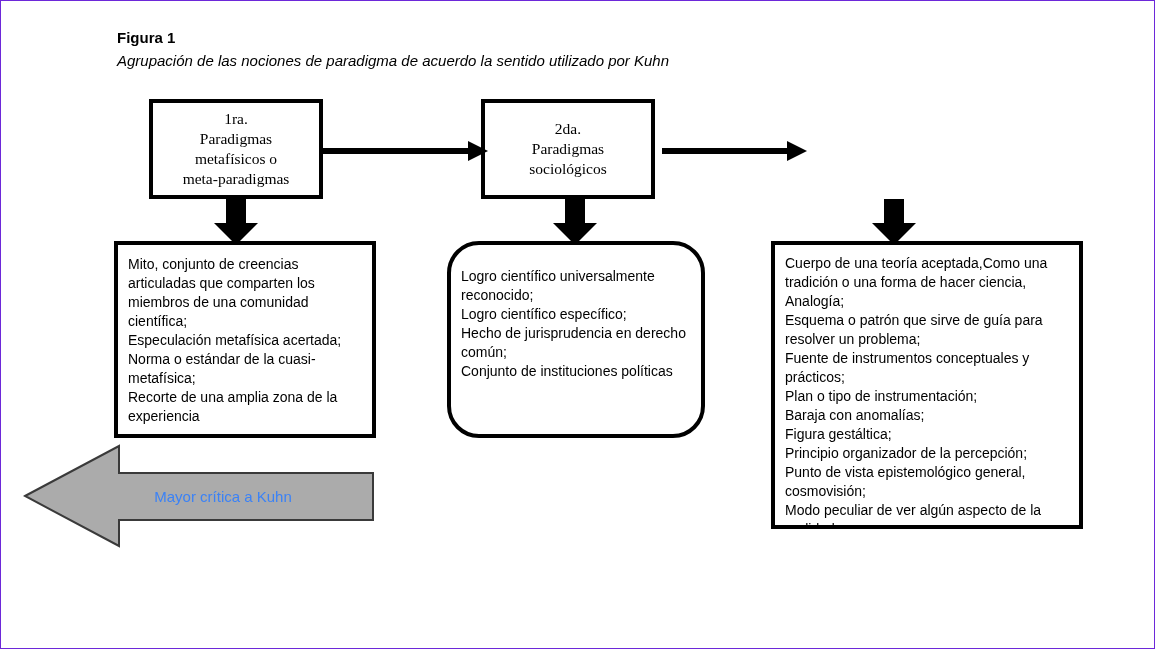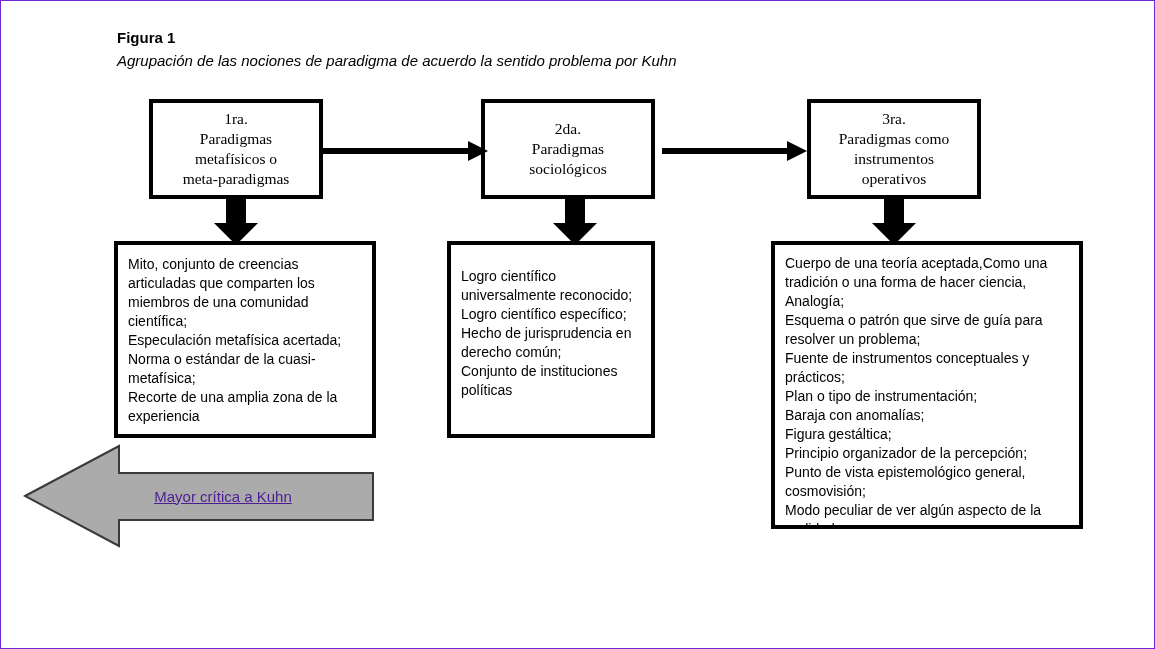--- a/index.html
+++ b/index.html
@@ -55,21 +55,21 @@
     position: absolute;
     border: 4px solid #000;
     background: #fff;
     font-size: 14px;
     line-height: 1.36;
     padding: 8px 10px;
     white-space: pre-line;
     overflow: hidden;
   }
   #content-box-1 { left: 113px; top: 240px; width: 262px; height: 197px; padding-top: 10px; }
-  #content-box-2 { left: 446px; top: 240px; width: 208px; height: 197px; padding-top: 22px; }
+  #content-box-2 { left: 446px; top: 240px; width: 258px; height: 197px; padding-top: 22px; border-radius: 32px; }
   #content-box-3 { left: 737px; top: 240px; width: 312px; height: 288px; padding-top: 9px; margin-left: 33px; }
 
   
   .h-arrow {
     position: absolute;
     height: 8px;
   }
   .h-arrow .shaft {
     position: absolute; left: 0; top: 1px;
     height: 6px; width: calc(100% - 18px);
@@ -109,53 +109,46 @@
   
   .big-arrow {
     position: absolute;
   }
   .big-arrow svg { display: block; }
   .big-arrow .arrow-text {
     position: absolute;
     top: 0; left: 0; width: 100%; height: 100%;
     display: flex; align-items: center;
     font-size: 15px;
-    color: #4c1d95;
+    color: #3b82f6;
     pointer-events: none;
-    text-decoration: underline;
   }
   #big-arrow-left  { left: 22px;  top: 443px; width: 352px; height: 104px; }
   #big-arrow-left .arrow-text  { justify-content: center; padding-left: 48px; }
   #big-arrow-right { left: 440px; top: 538px; width: 706px; height: 104px; }
   #big-arrow-right .arrow-text { justify-content: center; padding-right: 160px; }
 </style>
 </head>
 <body>
 
 <div id="figure-frame">
 
   <div id="fig-label">Figura 1</div>
-  <div id="fig-caption">Agrupación de las nociones de paradigma de acuerdo la sentido problema por Kuhn</div>
+  <div id="fig-caption">Agrupación de las nociones de paradigma de acuerdo la sentido utilizado por Kuhn</div>
 
   <div class="top-box" id="top-box-1">
     <span style="white-space:pre-line">1ra.
 Paradigmas
 metafísicos o
 meta-paradigmas</span>
   </div>
   <div class="top-box" id="top-box-2">
     <span style="white-space:pre-line">2da.
 Paradigmas
 sociológicos</span>
-  </div>
-  <div class="top-box" id="top-box-3">
-    <span style="white-space:pre-line">3ra.
-Paradigmas como
-instrumentos
-operativos</span>
   </div>
 
   <div class="h-arrow" id="h-arrow-1">
     <div class="shaft"></div>
     <div class="head"></div>
   </div>
   <div class="h-arrow" id="h-arrow-2">
     <div class="shaft"></div>
     <div class="head"></div>
   </div>

